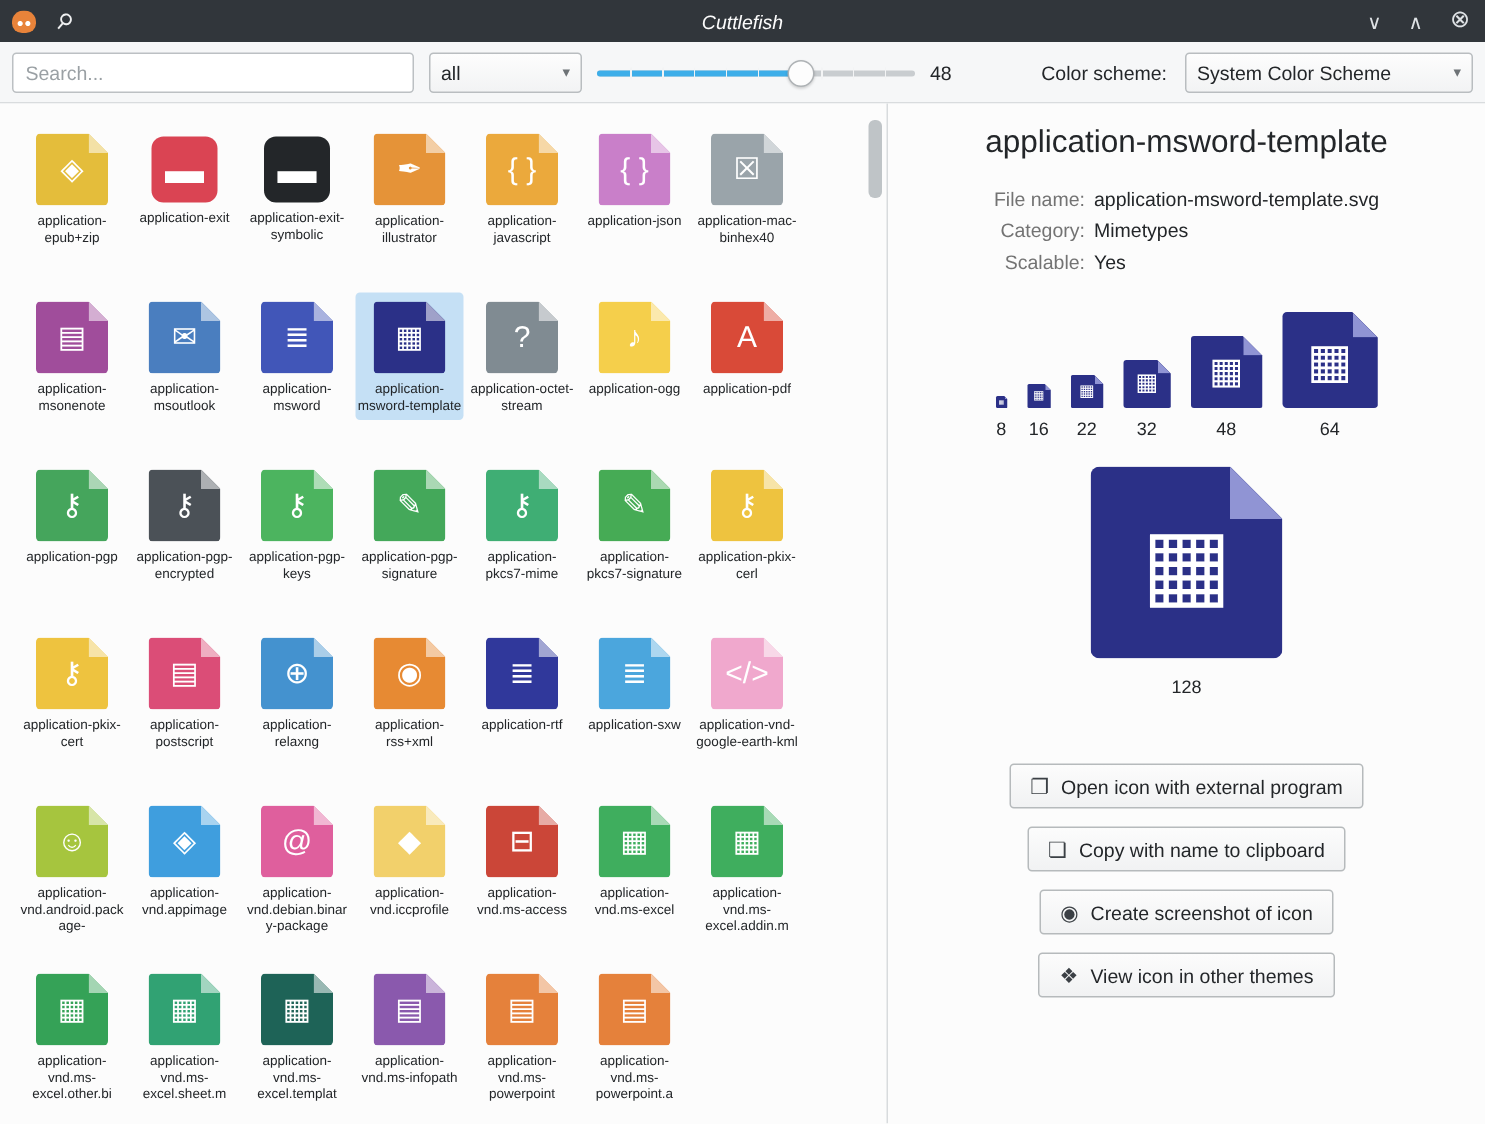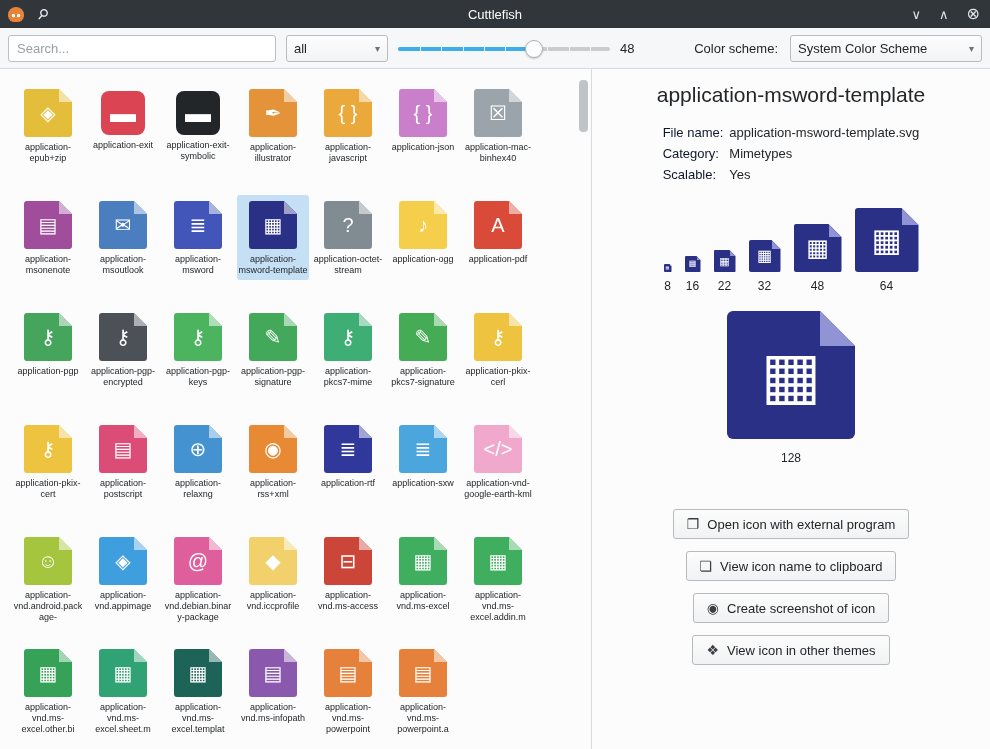--- a/index.html
+++ b/index.html
@@ -6,21 +6,21 @@
   html, body { width: 990px; height: 749px; overflow: hidden; }
   body { font-family: "Liberation Sans", sans-serif; background: #fcfcfc; color: #232629; font-size: 13px; }
 
   
   .titlebar { height: 28px; background: #31363b; color: #fcfcfc; display: flex; align-items: center; position: relative; }
   .tb-left { position: absolute; left: 8px; display: flex; align-items: center; gap: 14px; }
   .app-blob { width: 16px; height: 15px; border-radius: 50% 50% 42% 42%; display: inline-block;
     background: radial-gradient(circle at 34% 58%, #fff 1.4px, transparent 2px),
                 radial-gradient(circle at 66% 58%, #fff 1.4px, transparent 2px), #e8833a; }
   .pin-glyph { font-size: 14px; color: #eff0f1; transform: rotate(40deg); display: inline-block; }
-  .tb-title { margin: 0 auto; font-size: 13px; color: #fcfcfc; }
+  .tb-title { margin: 0 auto; font-size: 13px; color: #fcfcfc; font-style: italic; }
   .tb-right { position: absolute; right: 10px; display: flex; align-items: center; gap: 18px; }
   .winbtn { color: #dfe3e6; font-size: 13px; cursor: default; line-height: 1; }
   .winbtn.close { font-size: 16px; }
 
   
   .toolbar { height: 41px; background: #f6f7f8; border-bottom: 1px solid #d9dcde; display: flex; align-items: center; padding: 12px 8px; gap: 10px; }
   .search-box { width: 268px; height: 27px; border: 1px solid #bcc0c3; border-radius: 3px; background: #fff; padding: 0 8px; font-size: 13px; color: #232629; font-family: "Liberation Sans", sans-serif; }
   .search-box::placeholder { color: #9aa0a4; }
   .combo { height: 27px; border: 1px solid #b9bdc0; border-radius: 3px; background: linear-gradient(#fdfdfd, #f2f3f4); display: flex; align-items: center; justify-content: space-between; padding: 0 7px; gap: 8px; }
   .combo .chev { color: #6e7377; font-size: 10px; }
@@ -56,21 +56,21 @@
                            repeating-linear-gradient(90deg, rgba(255,255,255,.06) 0 1px, transparent 1px 6px); }
 
   
   .scrollbar { position: absolute; top: 6px; bottom: 6px; right: 3px; width: 9px; border-radius: 4px; }
   .scroll-thumb { position: absolute; top: 5px; width: 9px; height: 52px; border-radius: 4px; background: #bfc4c7; }
 
   
   .detailpane { flex: 1; display: flex; flex-direction: column; align-items: center; padding-top: 10px; background: #fcfcfc; }
   .detail-title { font-size: 21px; color: #232629; margin: 4px 0 18px; font-weight: 400; }
   .fields { display: grid; grid-template-columns: auto auto; column-gap: 6px; row-gap: 6px; font-size: 13px; }
-  .flabel { color: #0f172a; }
+  .flabel { text-align: right; color: #737373; }
   .fvalue { color: #232629; }
   .size-row { margin-top: 26px; display: flex; align-items: flex-end; gap: 13px; }
   .szitem { display: flex; flex-direction: column; align-items: center; }
   .szlabel { margin-top: 7px; font-size: 12px; }
   .large-preview { margin-top: 18px; display: flex; flex-direction: column; align-items: center; }
   .large-label { margin-top: 12px; font-size: 12px; }
   .actions { margin-top: 44px; display: flex; flex-direction: column; align-items: center; gap: 12px; }
   .act-btn { display: inline-flex; align-items: center; gap: 8px; height: 30px; padding: 0 13px; border: 1px solid #b6babc; border-radius: 3px;
     background: linear-gradient(#fcfcfc, #f1f2f3); font-size: 13px; color: #232629; font-family: "Liberation Sans", sans-serif; cursor: default; }
   .btn-icon { font-size: 14px; color: #3b4045; }
@@ -476,21 +476,21 @@
         <div class="large-label">128</div>
       </div>
 
       <div class="actions">
           <button class="act-btn">
             <span class="btn-icon">❐</span>
             <span>Open icon with external program</span>
           </button>
           <button class="act-btn">
             <span class="btn-icon">❏</span>
-            <span>View icon name to clipboard</span>
+            <span>Copy with name to clipboard</span>
           </button>
           <button class="act-btn">
             <span class="btn-icon">◉</span>
             <span>Create screenshot of icon</span>
           </button>
           <button class="act-btn">
             <span class="btn-icon">❖</span>
             <span>View icon in other themes</span>
           </button>
         </div>

